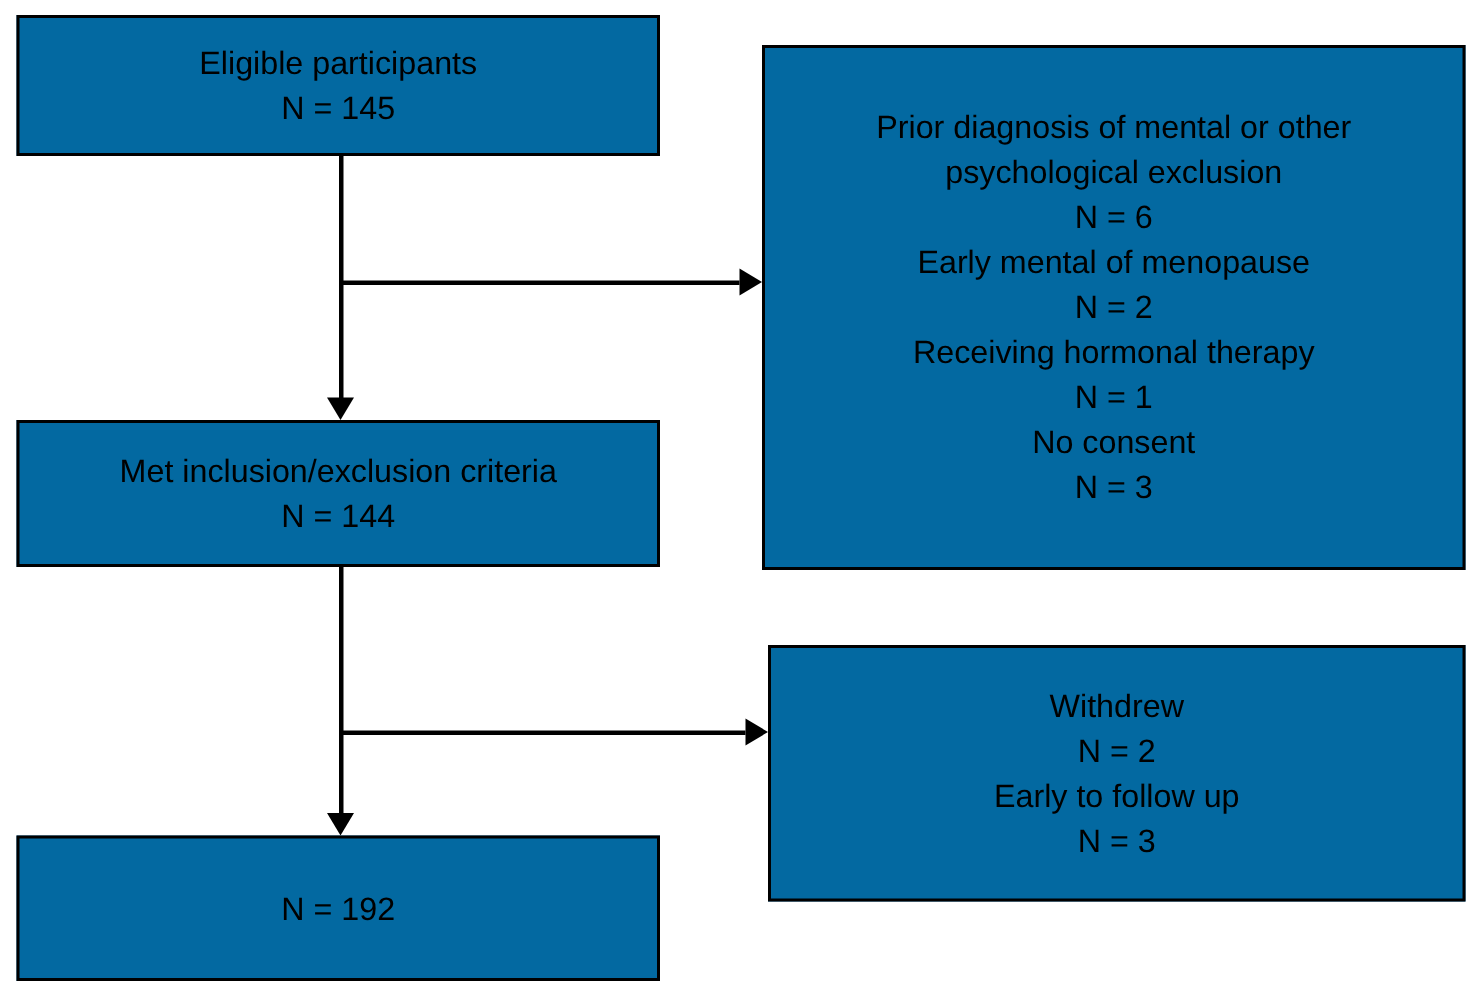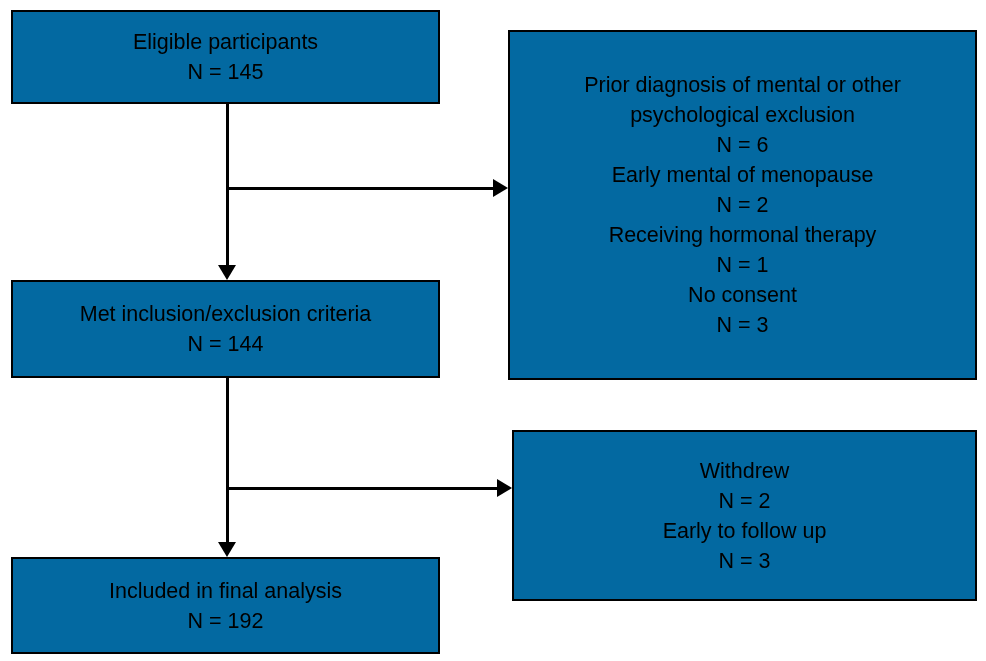--- a/index.html
+++ b/index.html
@@ -105,21 +105,20 @@
     <span class="line">Eligible participants</span>
     <span class="line">N = 145</span>
   </div>
 
   <div class="node" id="box-criteria">
     <span class="line">Met inclusion/exclusion criteria</span>
     <span class="line">N = 144</span>
   </div>
 
   <div class="node" id="box-included">
-    <span class="line">Included in final analysis</span>
     <span class="line">N = 192</span>
   </div>
 
   <div class="node" id="box-excluded-screening">
     <span class="line">Prior diagnosis of mental or other</span>
     <span class="line">psychological exclusion</span>
     <span class="line">N = 6</span>
     <span class="line">Early mental of menopause</span>
     <span class="line">N = 2</span>
     <span class="line">Receiving hormonal therapy</span>

